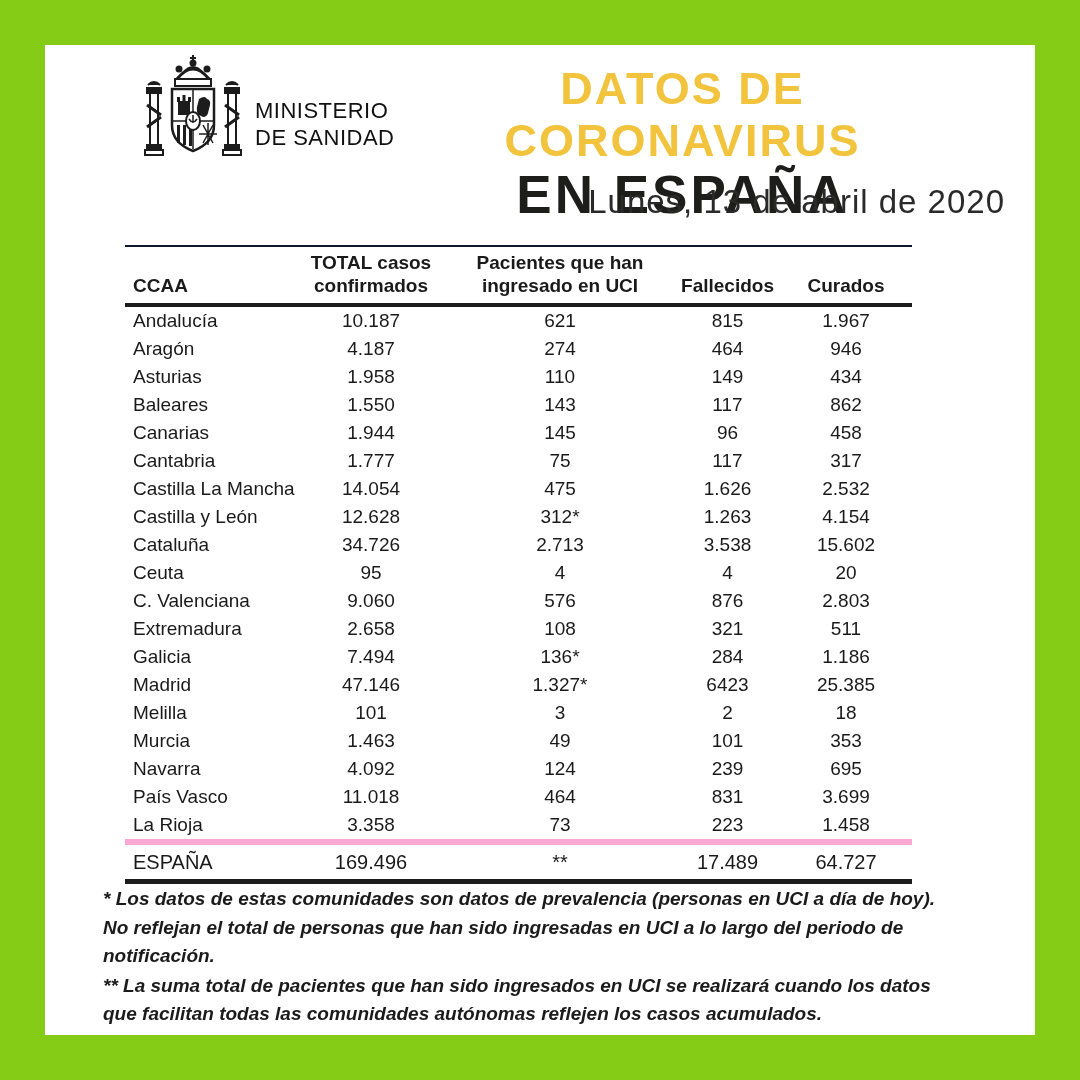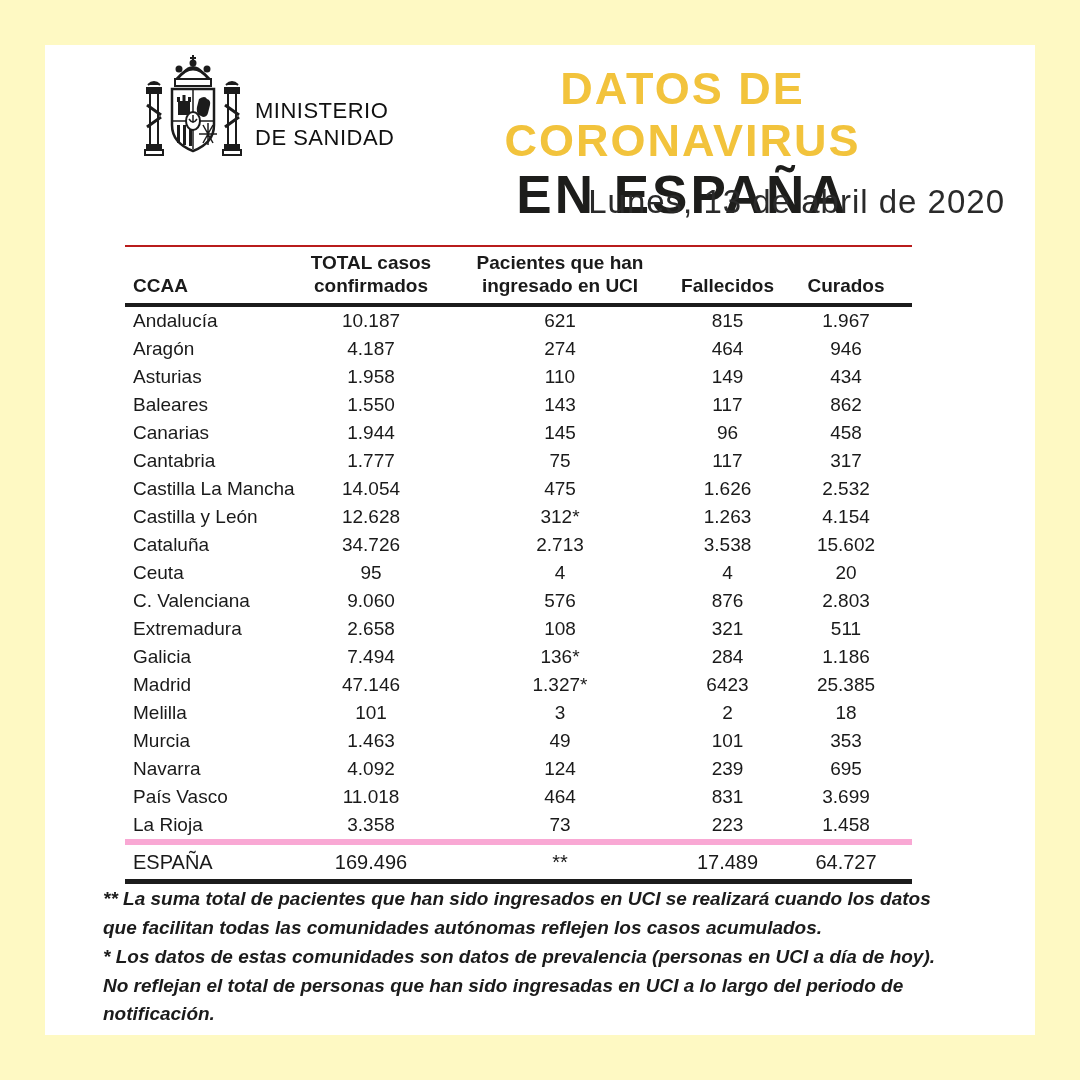--- a/index.html
+++ b/index.html
@@ -3,21 +3,21 @@
 <meta charset="utf-8">
 <style>
   html,body{margin:0;padding:0;}
   body{
     width:1080px;height:1080px;position:relative;
     font-family:"Liberation Sans","DejaVu Sans",sans-serif;
     color:#1c1c1c;
   }
   .frame{
     position:absolute;inset:0;width:1080px;height:1080px;
-    background:#fef9c3;
+    background:#84cc16;
   }
   .card{
     position:absolute;left:45px;top:45px;right:45px;bottom:45px;
     background:#ffffff;
   }
   
   .logo-block{position:absolute;left:98px;top:10px;width:330px;height:115px;}
   .crest{position:absolute;left:0;top:0;width:100px;height:112px;}
   .ministry-name{
     position:absolute;left:112px;top:42px;
@@ -45,21 +45,21 @@
     font-size:19px;color:#1a1a1a;
   }
   .data-table col.c0{width:172px;}
   .data-table col.c1{width:148px;}
   .data-table col.c2{width:230px;}
   .data-table col.c3{width:105px;}
   .data-table col.c4{width:132px;}
   .data-table th{
     font-weight:bold;font-size:19px;vertical-align:bottom;
     padding:4px 0 6px 0;text-align:center;line-height:23px;
-    border-top:2px solid #b91c1c;border-bottom:4px solid #1c1c1c;
+    border-top:2px solid #0f172a;border-bottom:4px solid #1c1c1c;
   }
   .data-table th.ccaa{text-align:left;padding-left:8px;margin-left:20px;}
   .data-table td{
     height:28px;padding:0;text-align:center;line-height:28px;
     white-space:nowrap;overflow:hidden;
   }
   .data-table td.ccaa{text-align:left;padding-left:8px;margin-left:17px;}
   .data-table tfoot td{
     height:34px;line-height:34px;font-size:20px;
     border-top:6px solid #f9a8d4;border-bottom:5px solid #1c1c1c;
@@ -300,18 +300,18 @@
           <td class="ccaa">ESPAÑA</td>
           <td>169.496</td>
           <td>**</td>
           <td>17.489</td>
           <td>64.727</td>
         </tr>
       </tfoot>
     </table>
 
     <div class="footnotes">
+      <p>* Los datos de estas comunidades son datos de prevalencia (personas en UCI a día de hoy). No reflejan el total de personas que han sido ingresadas en UCI a lo largo del periodo de notificación.</p>
       <p>** La suma total de pacientes que han sido ingresados en UCI se realizará cuando los datos que facilitan todas las comunidades autónomas reflejen los casos acumulados.</p>
-      <p>* Los datos de estas comunidades son datos de prevalencia (personas en UCI a día de hoy). No reflejan el total de personas que han sido ingresadas en UCI a lo largo del periodo de notificación.</p>
     </div>
 
   </div>
 </div>
 
 </body></html>

